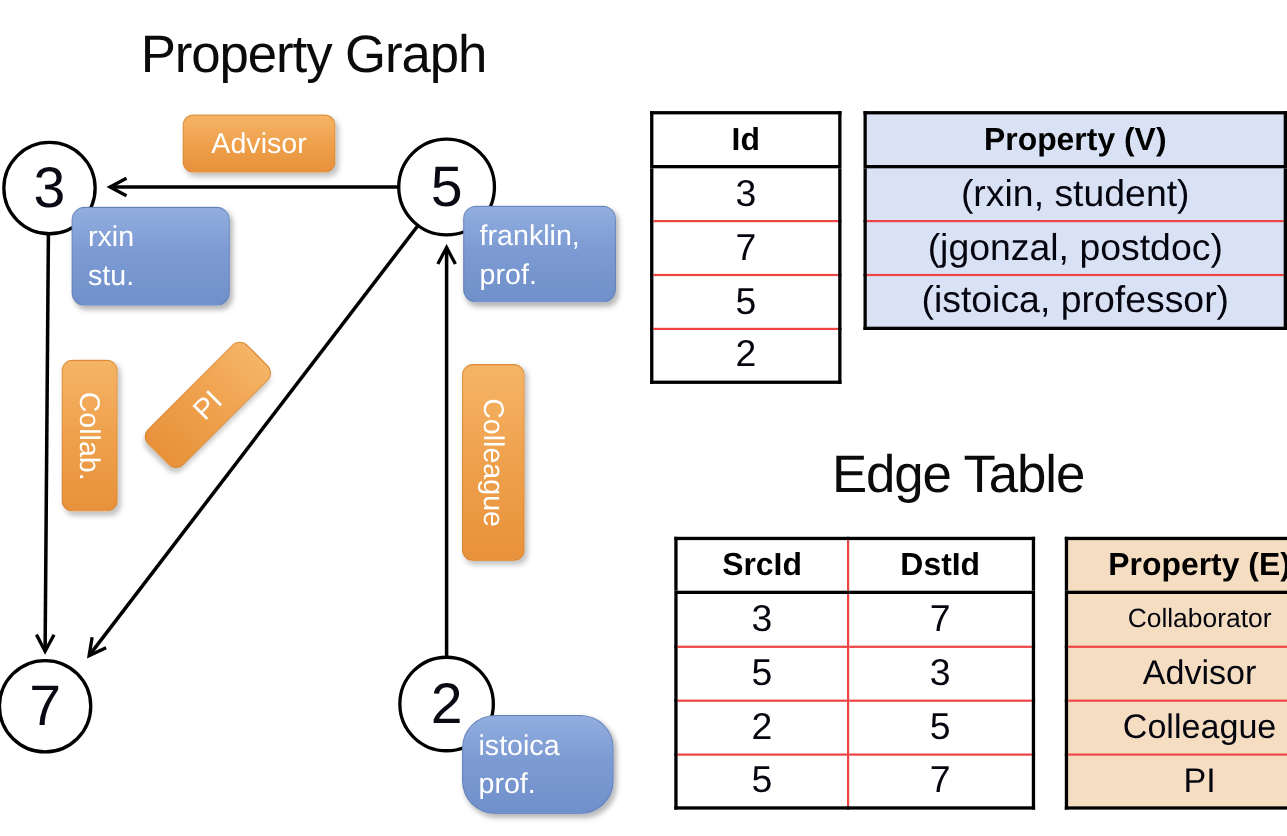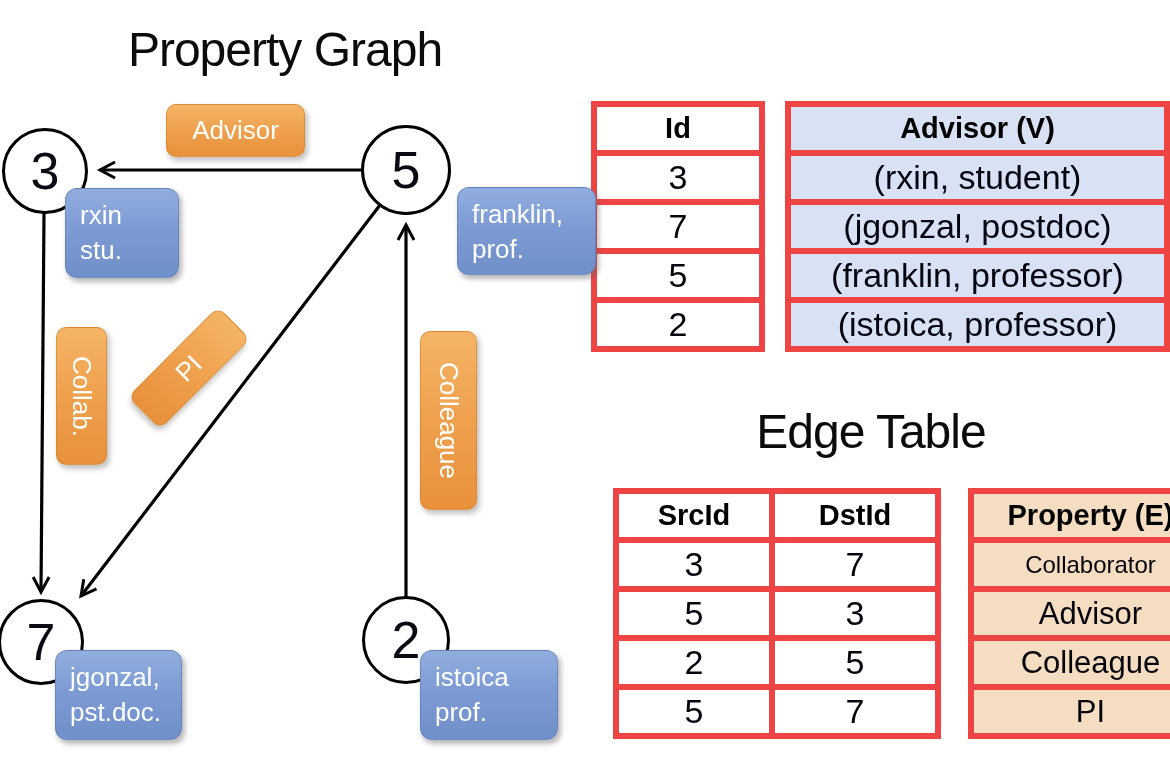--- a/index.html
+++ b/index.html
@@ -29,21 +29,21 @@
             border:1px solid rgba(205,125,40,.55);
             box-shadow:2.5px 3.5px 5px rgba(110,110,110,.4);
             display:flex; align-items:center; justify-content:center; }
   .elabel .rot90  { transform:rotate(90deg);  white-space:nowrap; }
   .elabel .rotm90 { transform:rotate(-90deg); white-space:nowrap; }
 
   
   .tbl-wrap { position:absolute; display:flex; align-items:flex-start; }
   table { border-collapse:collapse; table-layout:fixed; }
   .tbl { border:3px solid #000; }
-  .tbl th, .tbl td { border:6px solid #ef4444; text-align:center; vertical-align:middle;
+  .tbl th, .tbl td { border:2px solid #ef4444; text-align:center; vertical-align:middle;
                      overflow:hidden; white-space:nowrap; }
   .tbl th { font-weight:700; font-size:29px; height:49px; }
   .tbl td { font-weight:400; font-size:34px; height:49px; color:#05050f; }
   .tbl th { border-bottom:3px solid #000; }
   .cell-blue { background:#D9E2F4; }
   .cell-tan  { background:#F5DDC1; }
 </style>
 </head>
 <body>
 
@@ -69,33 +69,29 @@
   <div class="circle" style="left:361px; top:125px; width:90px; height:90px;">
     <span>5</span>
   </div>
   <div class="circle" style="left:-2px; top:599px; width:86px; height:86px;">
     <span>7</span>
   </div>
   <div class="circle" style="left:362px; top:596px; width:88px; height:88px;">
     <span>2</span>
   </div>
 
-  <div class="vprop" style="left:65px; top:188px; width:114px; height:90px;">
+  <div class="vprop" style="left:65px; top:188px; width:144px; height:90px;">
     <div>rxin</div>
     <div>stu.</div>
   </div>
-  <div class="vprop" style="left:421px; top:187px; width:139px; height:88px;margin-left:36px;">
+  <div class="vprop" style="left:421px; top:187px; width:139px; height:88px;">
     <div>franklin,</div>
     <div>prof.</div>
   </div>
-  <div class="vprop" style="left:55px; top:650px; width:127px; height:90px;">
-    <div>jgonzal,</div>
-    <div>pst.doc.</div>
-  </div>
-  <div class="vprop" style="left:420px; top:650px; width:138px; height:90px;">
+  <div class="vprop" style="left:420px; top:650px; width:138px; height:90px;border-radius:30px;">
     <div>istoica</div>
     <div>prof.</div>
   </div>
 
   <div class="elabel" style="left:166px; top:104px; width:139px; height:53px;">
     <span>Advisor</span>
   </div>
   <div class="elabel" style="left:56px; top:327px; width:51px; height:138px;">
     <span class="rot90">Collab.</span>
   </div>
@@ -123,30 +119,27 @@
             <td>5</td>
           </tr>
       <tr>
             <td>2</td>
           </tr>
     </tbody>
       </table>
     <table class="tbl" style="width:385px;">
       <tbody>
           <tr>
-            <th class="cell-blue">Advisor (V)</th>
+            <th class="cell-blue">Property (V)</th>
           </tr>
       <tr>
             <td class="cell-blue">(rxin, student)</td>
           </tr>
       <tr>
             <td class="cell-blue">(jgonzal, postdoc)</td>
-          </tr>
-      <tr>
-            <td class="cell-blue">(franklin, professor)</td>
           </tr>
       <tr>
             <td class="cell-blue">(istoica, professor)</td>
           </tr>
     </tbody>
       </table>
   </div>
 
   <div class="title" style="left:586px; top:404px; width:570px;">Edge Table</div>
 

